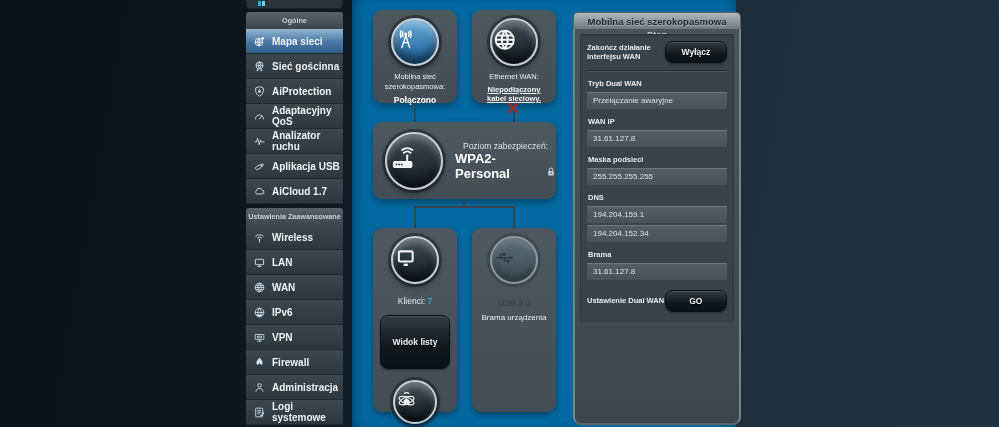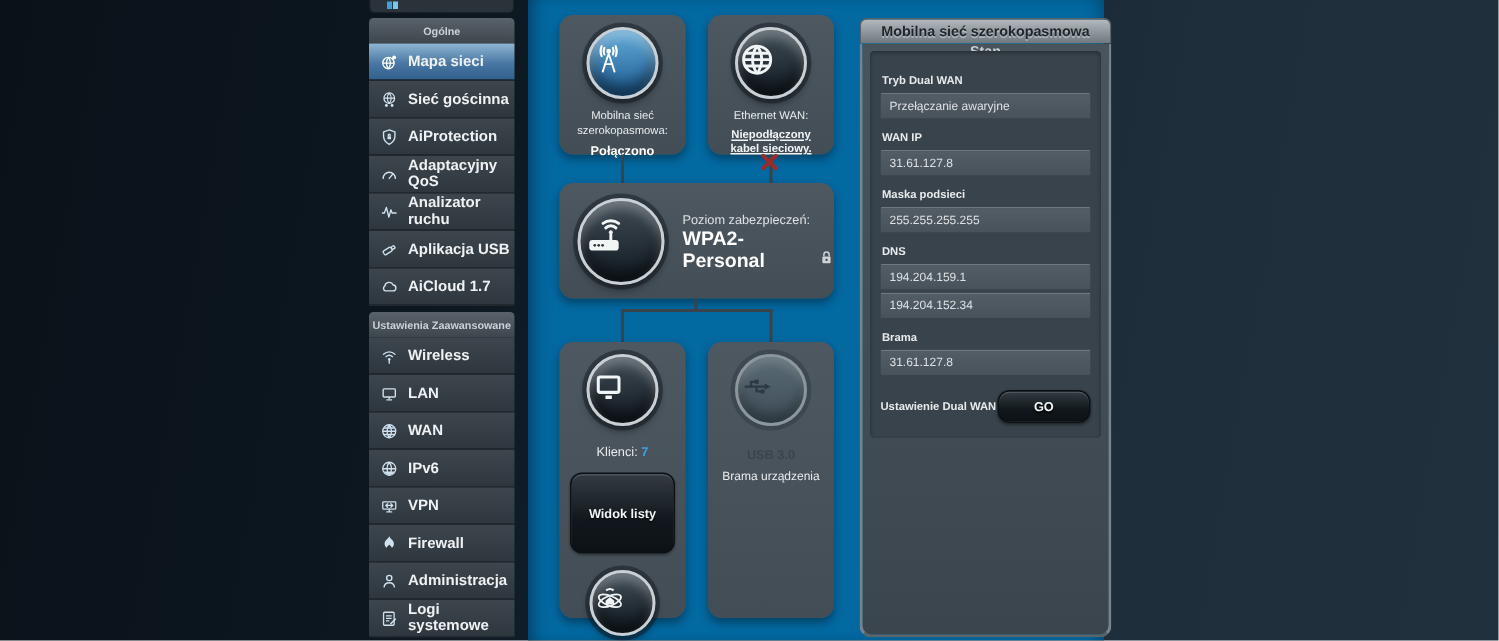--- a/index.html
+++ b/index.html
@@ -44,21 +44,21 @@
   .c44{width:44px;height:44px;} .c54{width:54px;height:54px;} .c40{width:40px;height:40px;}
   .blue{background:linear-gradient(#63a9d6,#1c5e96);color:#fff;}
   .steel{background:linear-gradient(#3f4b54,#121b23);color:#f2f5f6;}
   .mutedc{background:linear-gradient(#5a6a74,#3e4d57);border-color:#8b969d;color:#2e3a43;
     box-shadow:0 0 0 3px rgba(15,22,28,.22),inset 0 4px 6px rgba(255,255,255,.15),inset 0 -6px 8px rgba(0,0,0,.3);}
   .circle svg{width:58%;height:58%;}
   .c-title{font-size:7.5px;line-height:9.5px;color:#e9eced;text-align:center;margin-top:6px;width:76px;}
   .c-status{font-size:8.5px;font-weight:bold;color:#ffffff;margin-top:4px;text-align:center;}
   .c-link{font-size:7.5px;line-height:9.5px;font-weight:bold;color:#f2f5f6;text-decoration:underline;
     text-align:center;margin-top:3px;width:74px;cursor:pointer;}
-  .sec-label{font-size:8.5px;color:#dfe3e5;margin-bottom:0;}
+  .sec-label{font-size:8.5px;color:#dfe3e5;margin-bottom:0;text-align:center;}
   .sec-value{font-size:13px;font-weight:bold;color:#ffffff;display:flex;align-items:flex-end;gap:5px;}
   .lock svg{width:10px;height:12px;}
   .count-row{margin-top:12px;font-size:8.5px;color:#e9eced;}
   .count-blue{color:#3fa0e0;font-weight:bold;}
   .dark-btn{background:linear-gradient(#333c43,#10171c 60%,#0c1216);border:1px solid #0b1014;border-radius:8px;
     color:#f2f5f6;font-weight:bold;font-size:8.5px;font-family:inherit;padding:21px 12px;cursor:pointer;
     box-shadow:inset 0 1px 0 rgba(255,255,255,.14),0 1px 2px rgba(0,0,0,.4);text-shadow:0 1px 1px #000;}
   #btn-list{margin-top:9px;}
   .aimesh-circle{margin-top:11px;}
   .usb-title{margin-top:14px;font-size:8.5px;font-weight:bold;color:#3a454d;}
@@ -339,20 +339,24 @@
     <div class="usb-title">USB 3.0</div>
     <div class="usb-status">Brama urządzenia</div>
   </div>
 </div>
 
 <div class="panel">
   <div class="panel-title">Mobilna sieć szerokopasmowa</div>
   <div class="panel-body">
     <div class="panel-sliver">Stan</div>
     <div class="panel-inner">
+      <div class="row-split row1">
+        <div class="p-label">Zakończ działanie interfejsu WAN</div>
+        <button class="dark-btn p-btn">Wyłącz</button>
+      </div>
       <div id="panel-fields">
           <div class="f-label">Tryb Dual WAN</div>
           <div class="f-value">Przełączanie awaryjne</div>
           <div class="f-label">WAN IP</div>
           <div class="f-value">31.61.127.8</div>
           <div class="f-label">Maska podsieci</div>
           <div class="f-value">255.255.255.255</div>
           <div class="f-label">DNS</div>
           <div class="f-value">194.204.159.1</div>
           <div class="f-value">194.204.152.34</div>

